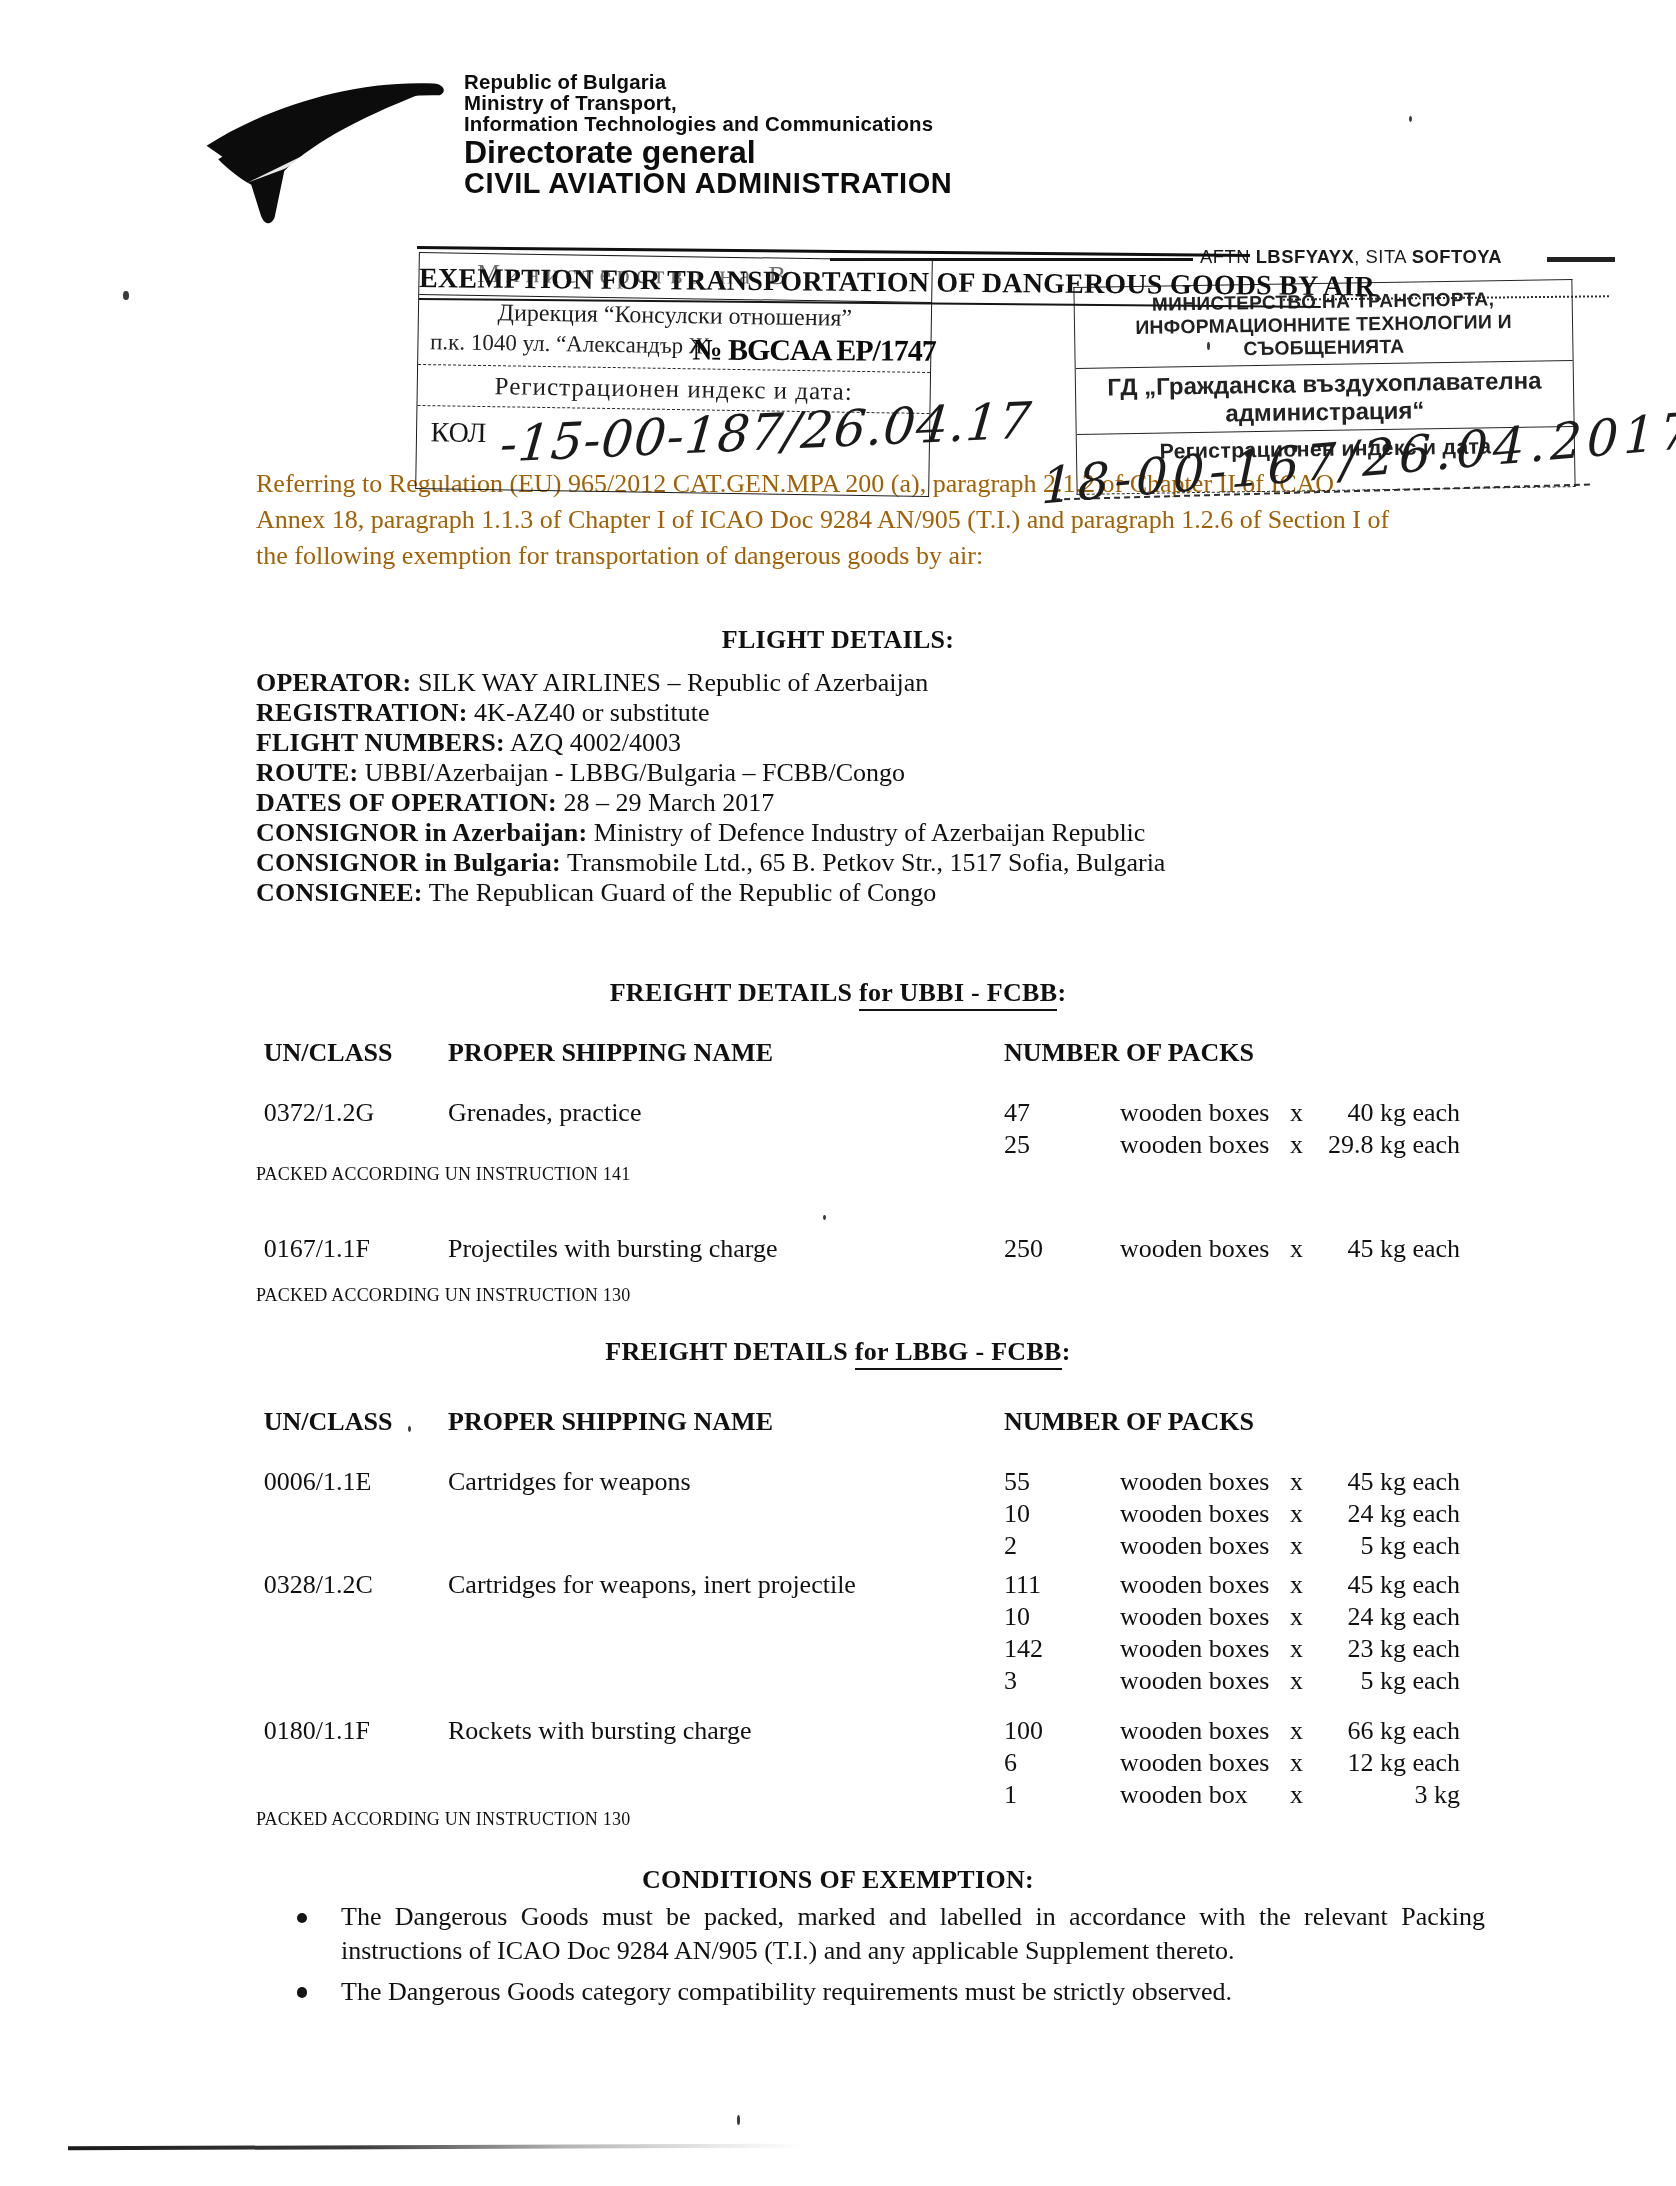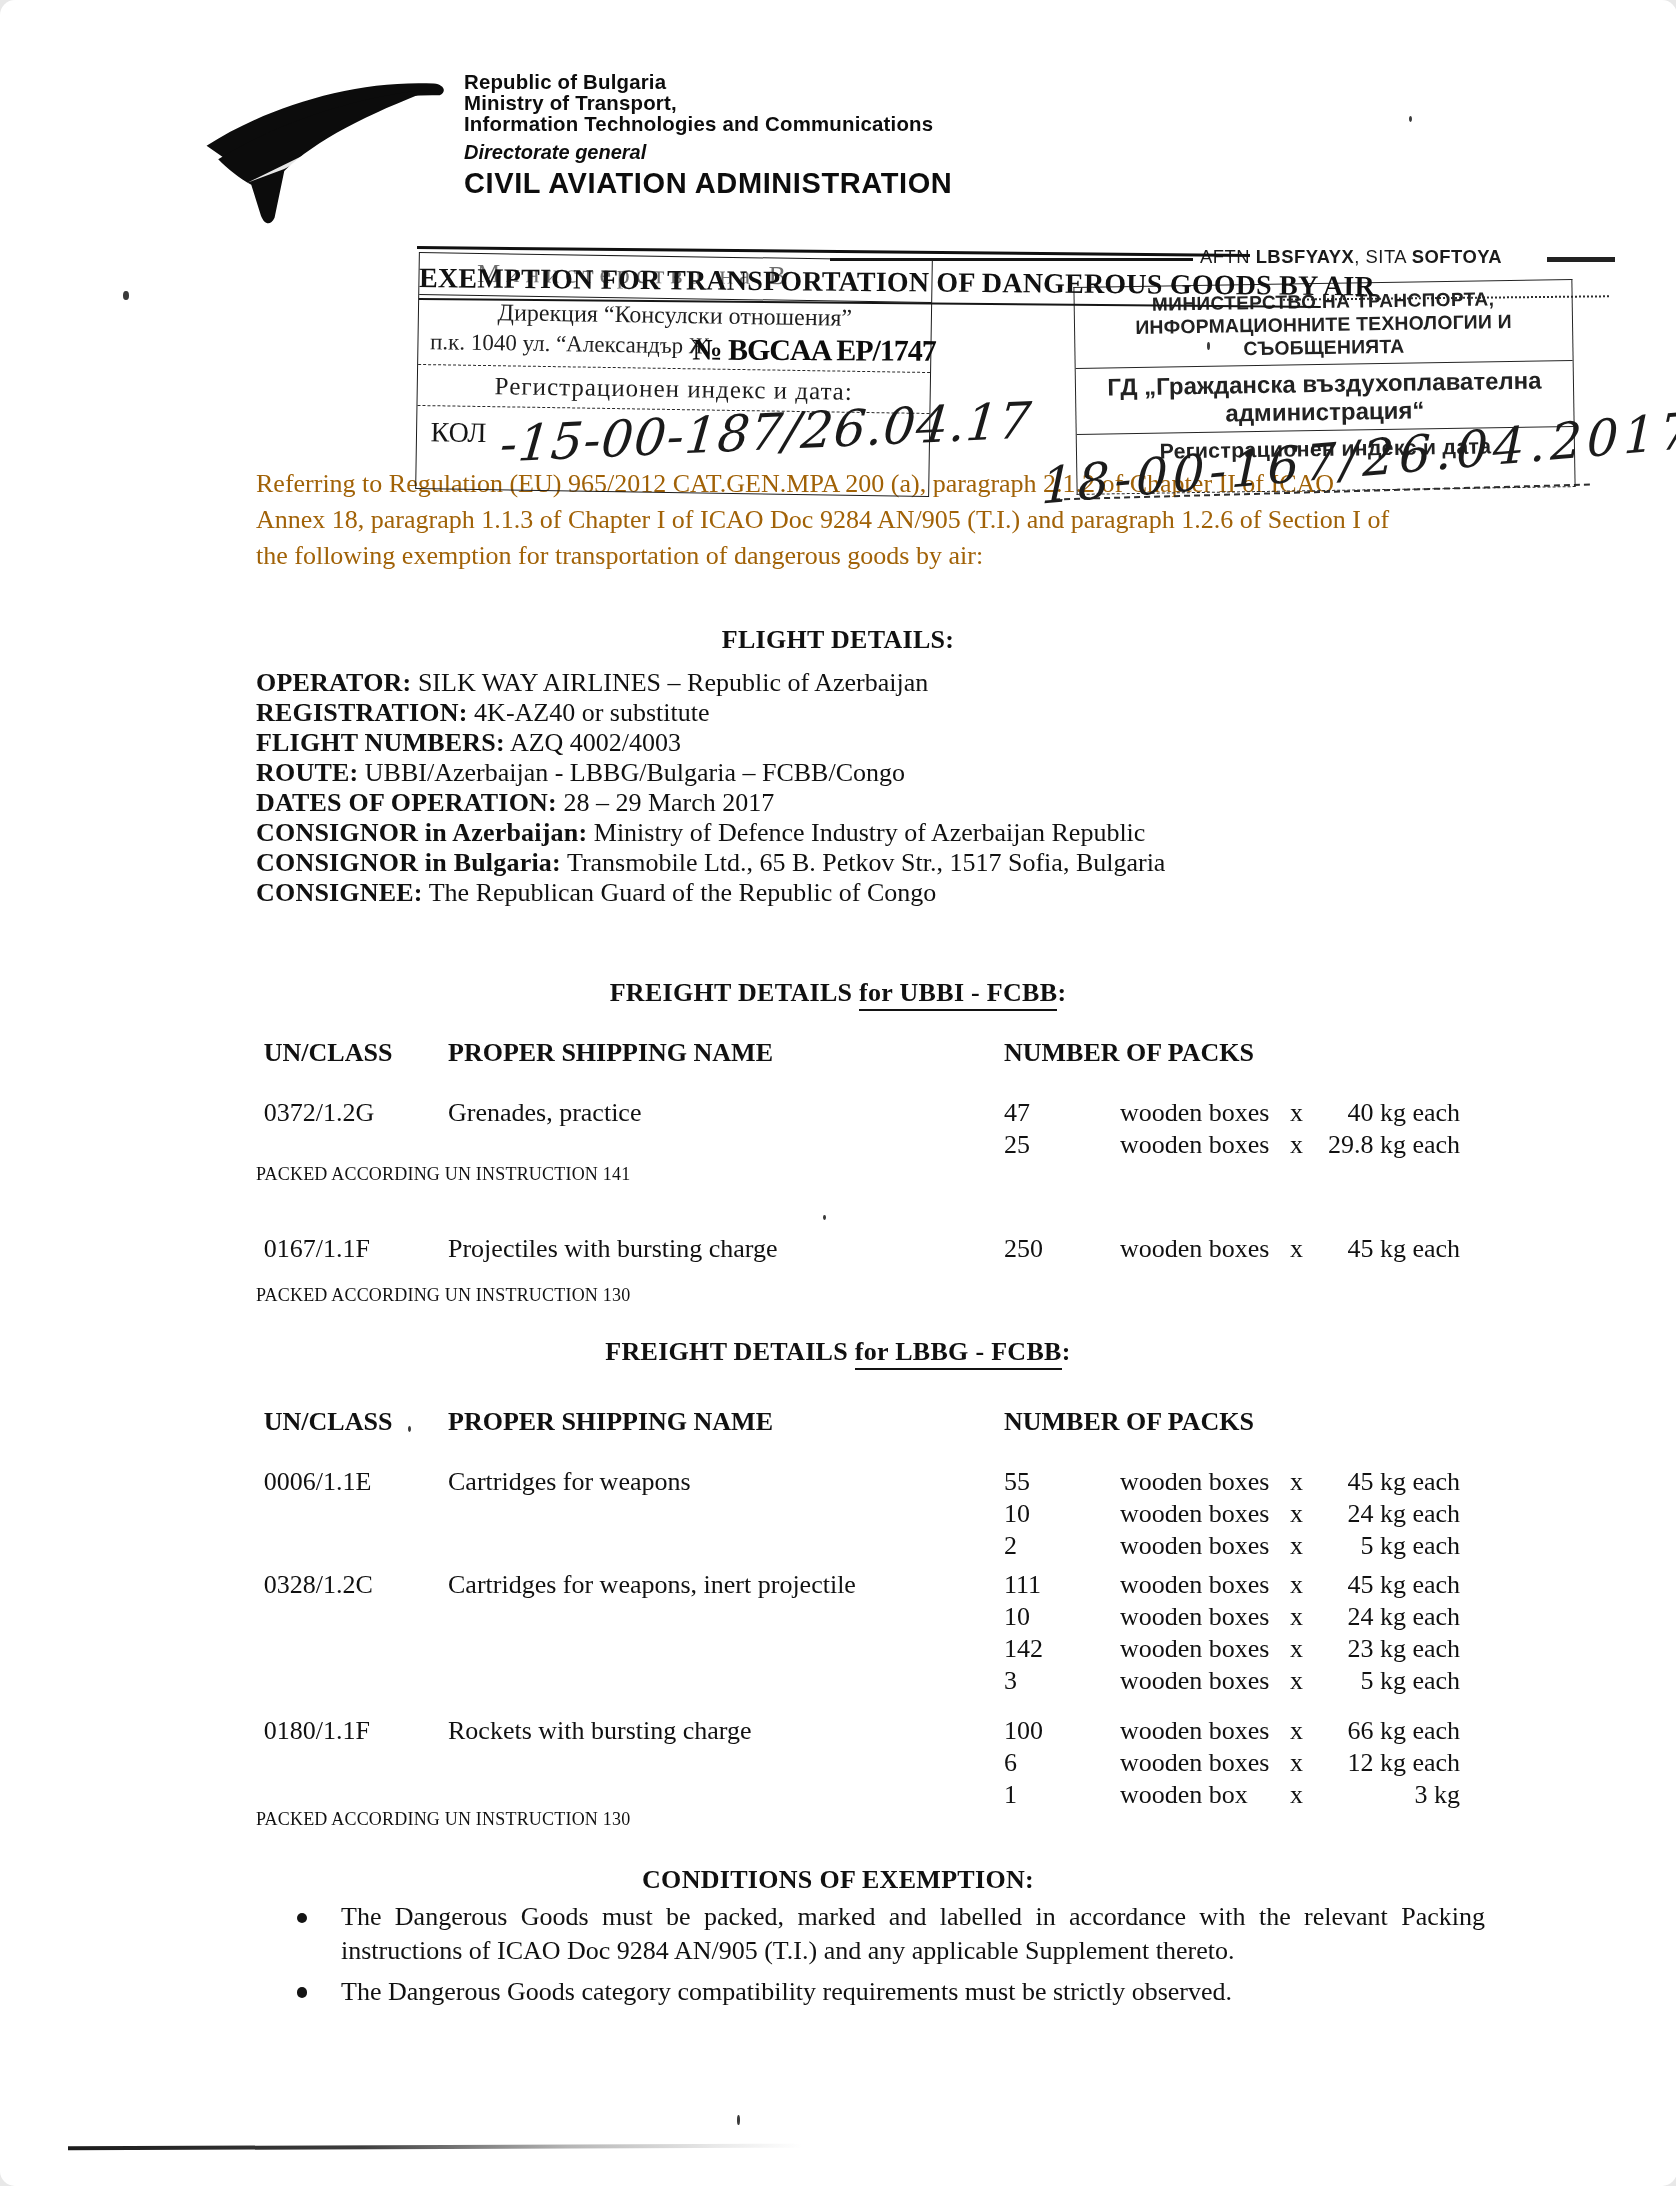--- a/index.html
+++ b/index.html
@@ -1,23 +1,23 @@
 <!DOCTYPE html>
 <html><head>
 <meta charset="utf-8">
 <style>
   html,body{margin:0;padding:0;background:#e8e8e8;}
   .page{position:relative;width:1677px;height:2186px;background:#ffffff;
-        font-family:"Liberation Serif","DejaVu Serif",serif;color:#111;overflow:hidden;border-radius:15px;}
+        font-family:"Liberation Serif","DejaVu Serif",serif;color:#111;overflow:hidden;}
   
   .logo{position:absolute;left:189px;top:70px;width:277px;height:170px;}
   .hdr{position:absolute;left:464px;top:72px;font-family:"Liberation Sans","DejaVu Sans",sans-serif;
        font-weight:700;color:#0d0d0d;}
   .hdr .h-sm{font-size:20.4px;line-height:21px;letter-spacing:0.2px;}
-  .hdr .h-md{font-size:20px;line-height:29px;margin-top:2.9px;font-style:italic;}
+  .hdr .h-md{font-size:32px;line-height:29px;margin-top:2.9px;}
   .hdr .h-lg{font-size:29px;line-height:32px;letter-spacing:0.6px;}
   .aftn{position:absolute;top:246px;left:0;width:1677px;height:25px;
         font-family:"Liberation Sans","DejaVu Sans",sans-serif;font-size:18.4px;color:#1a1a1a;}
   .aftn .ln1{position:absolute;left:830px;top:11.6px;width:363px;height:3.9px;background:#141414;}
   .aftn .txt{position:absolute;left:1200px;top:0;letter-spacing:0.5px;}
   .aftn .b{font-weight:700;}
   .aftn .ln2{position:absolute;left:1547px;top:10.7px;width:68px;height:4.9px;background:#222;}
   .top-rule{position:absolute;left:417px;top:250px;width:833px;height:2.9px;background:#101010;
             transform:rotate(.55deg);}
   

